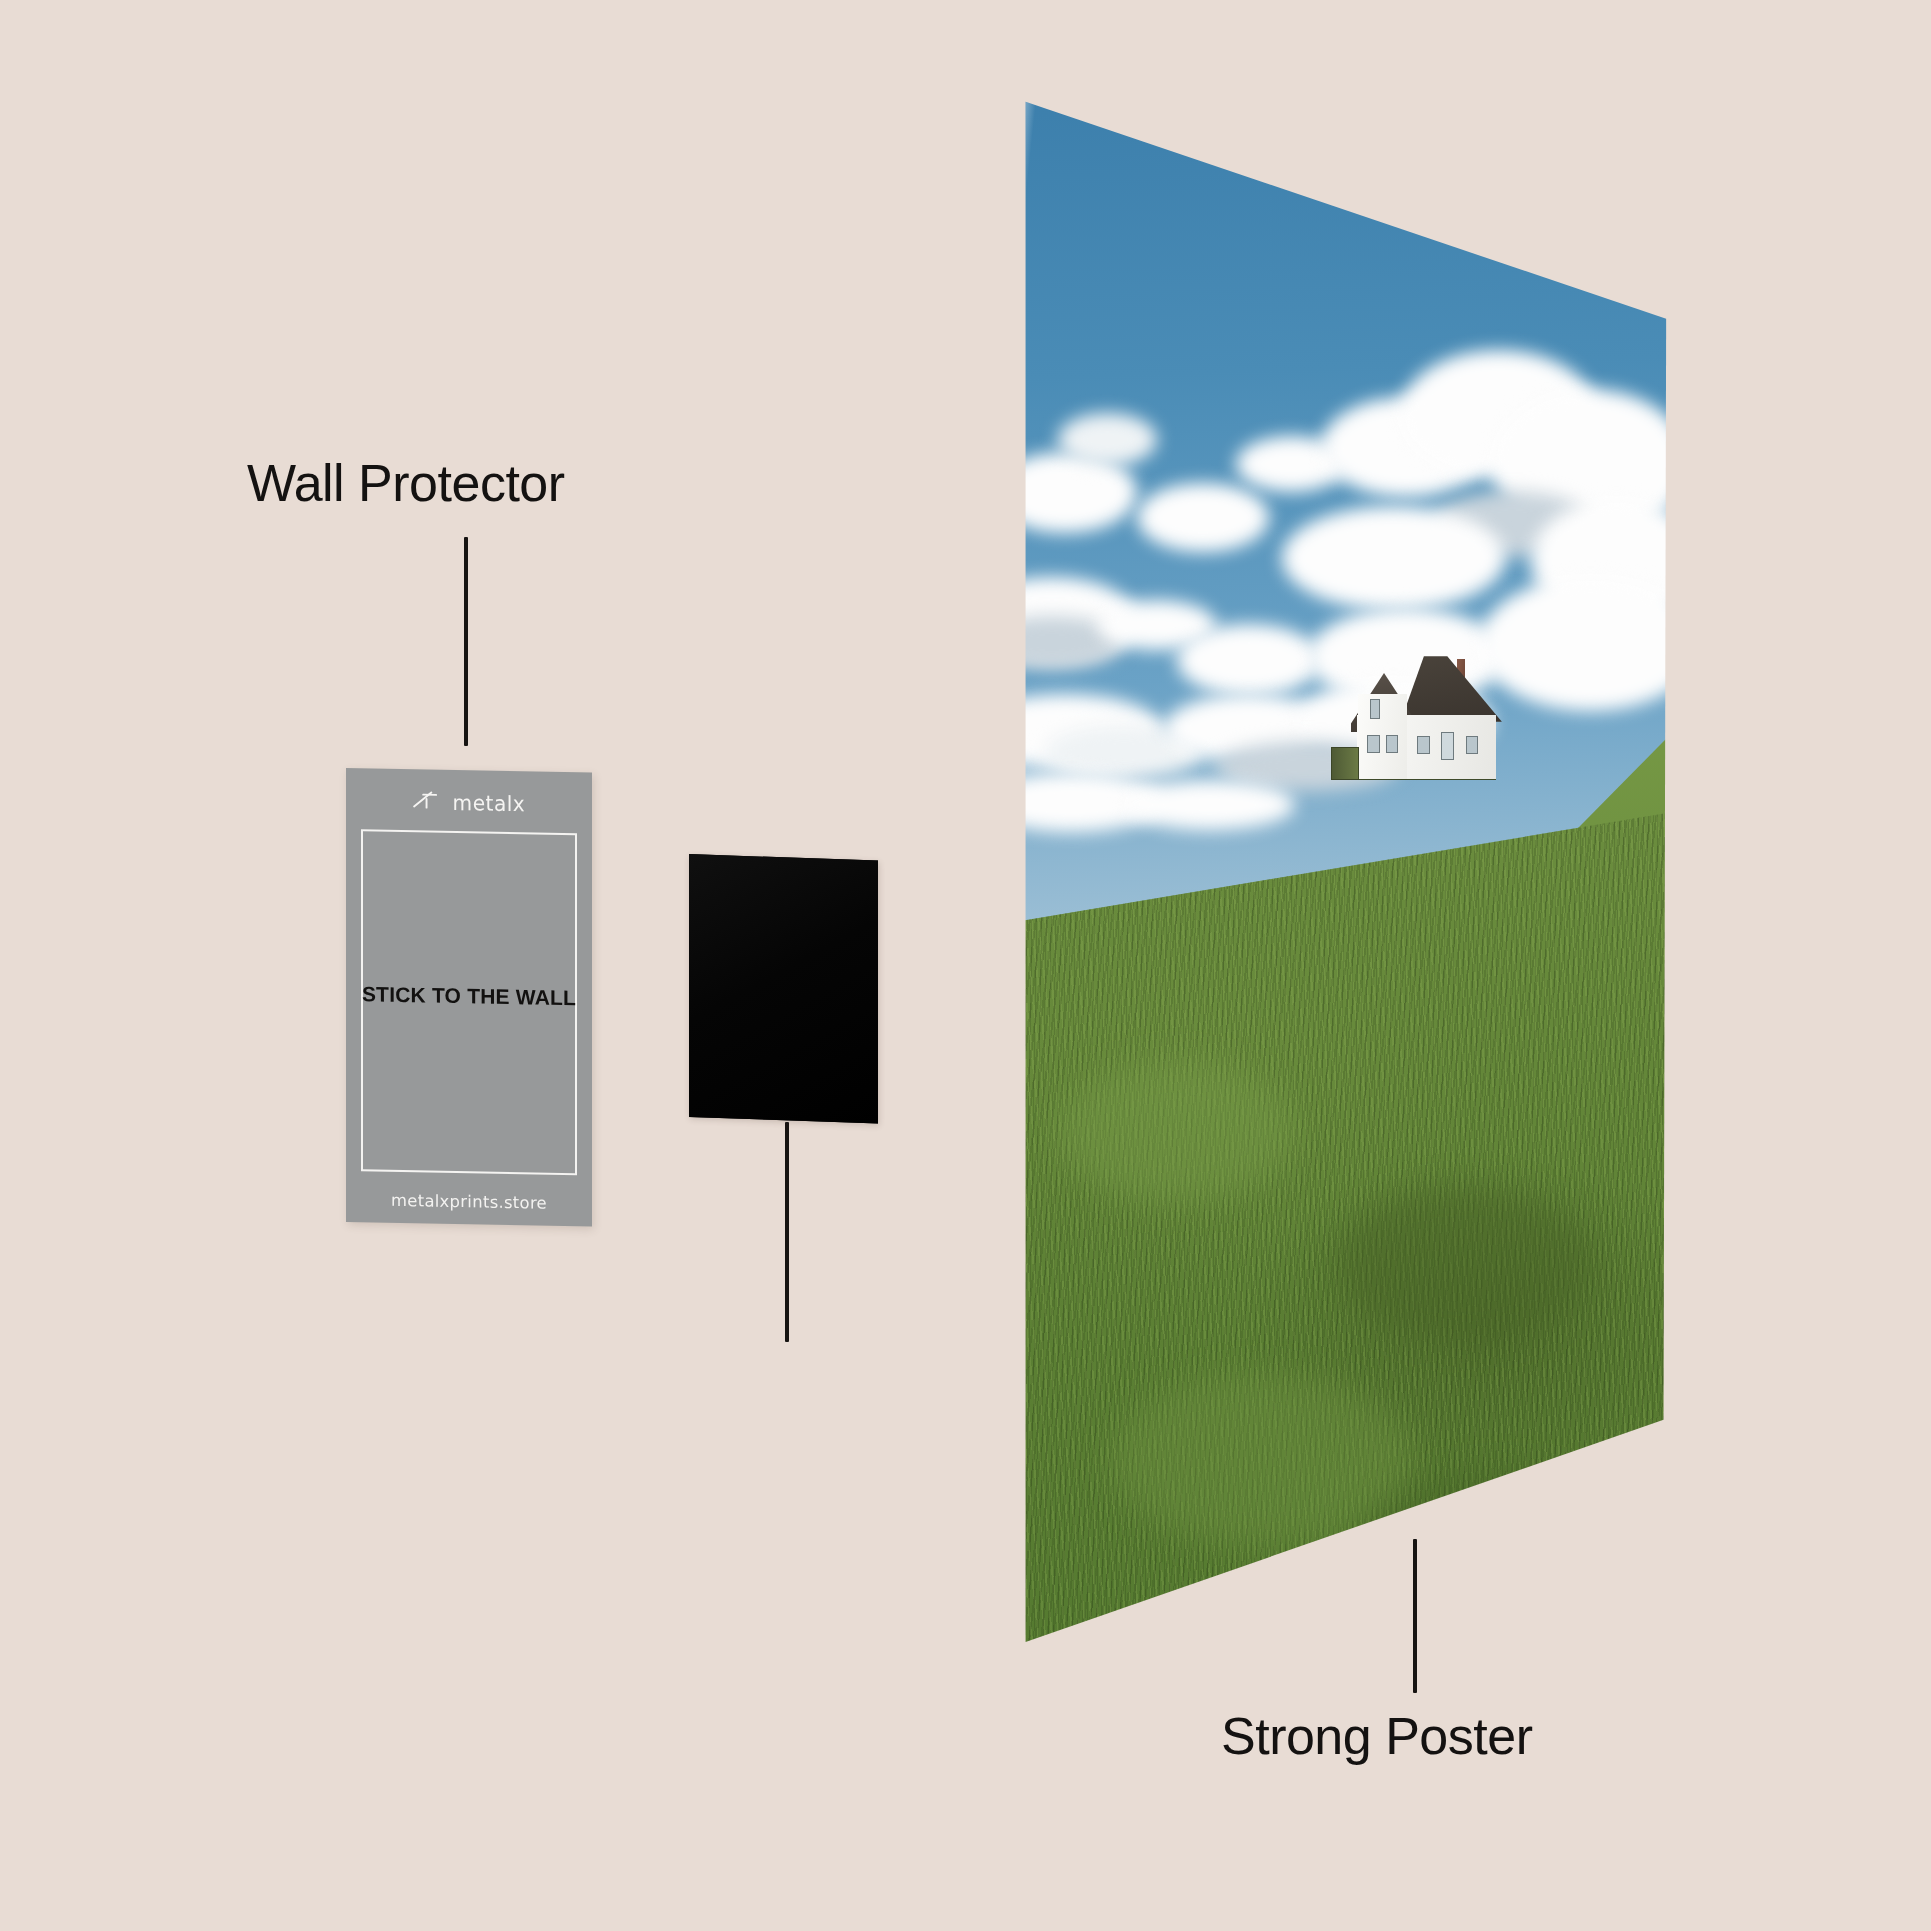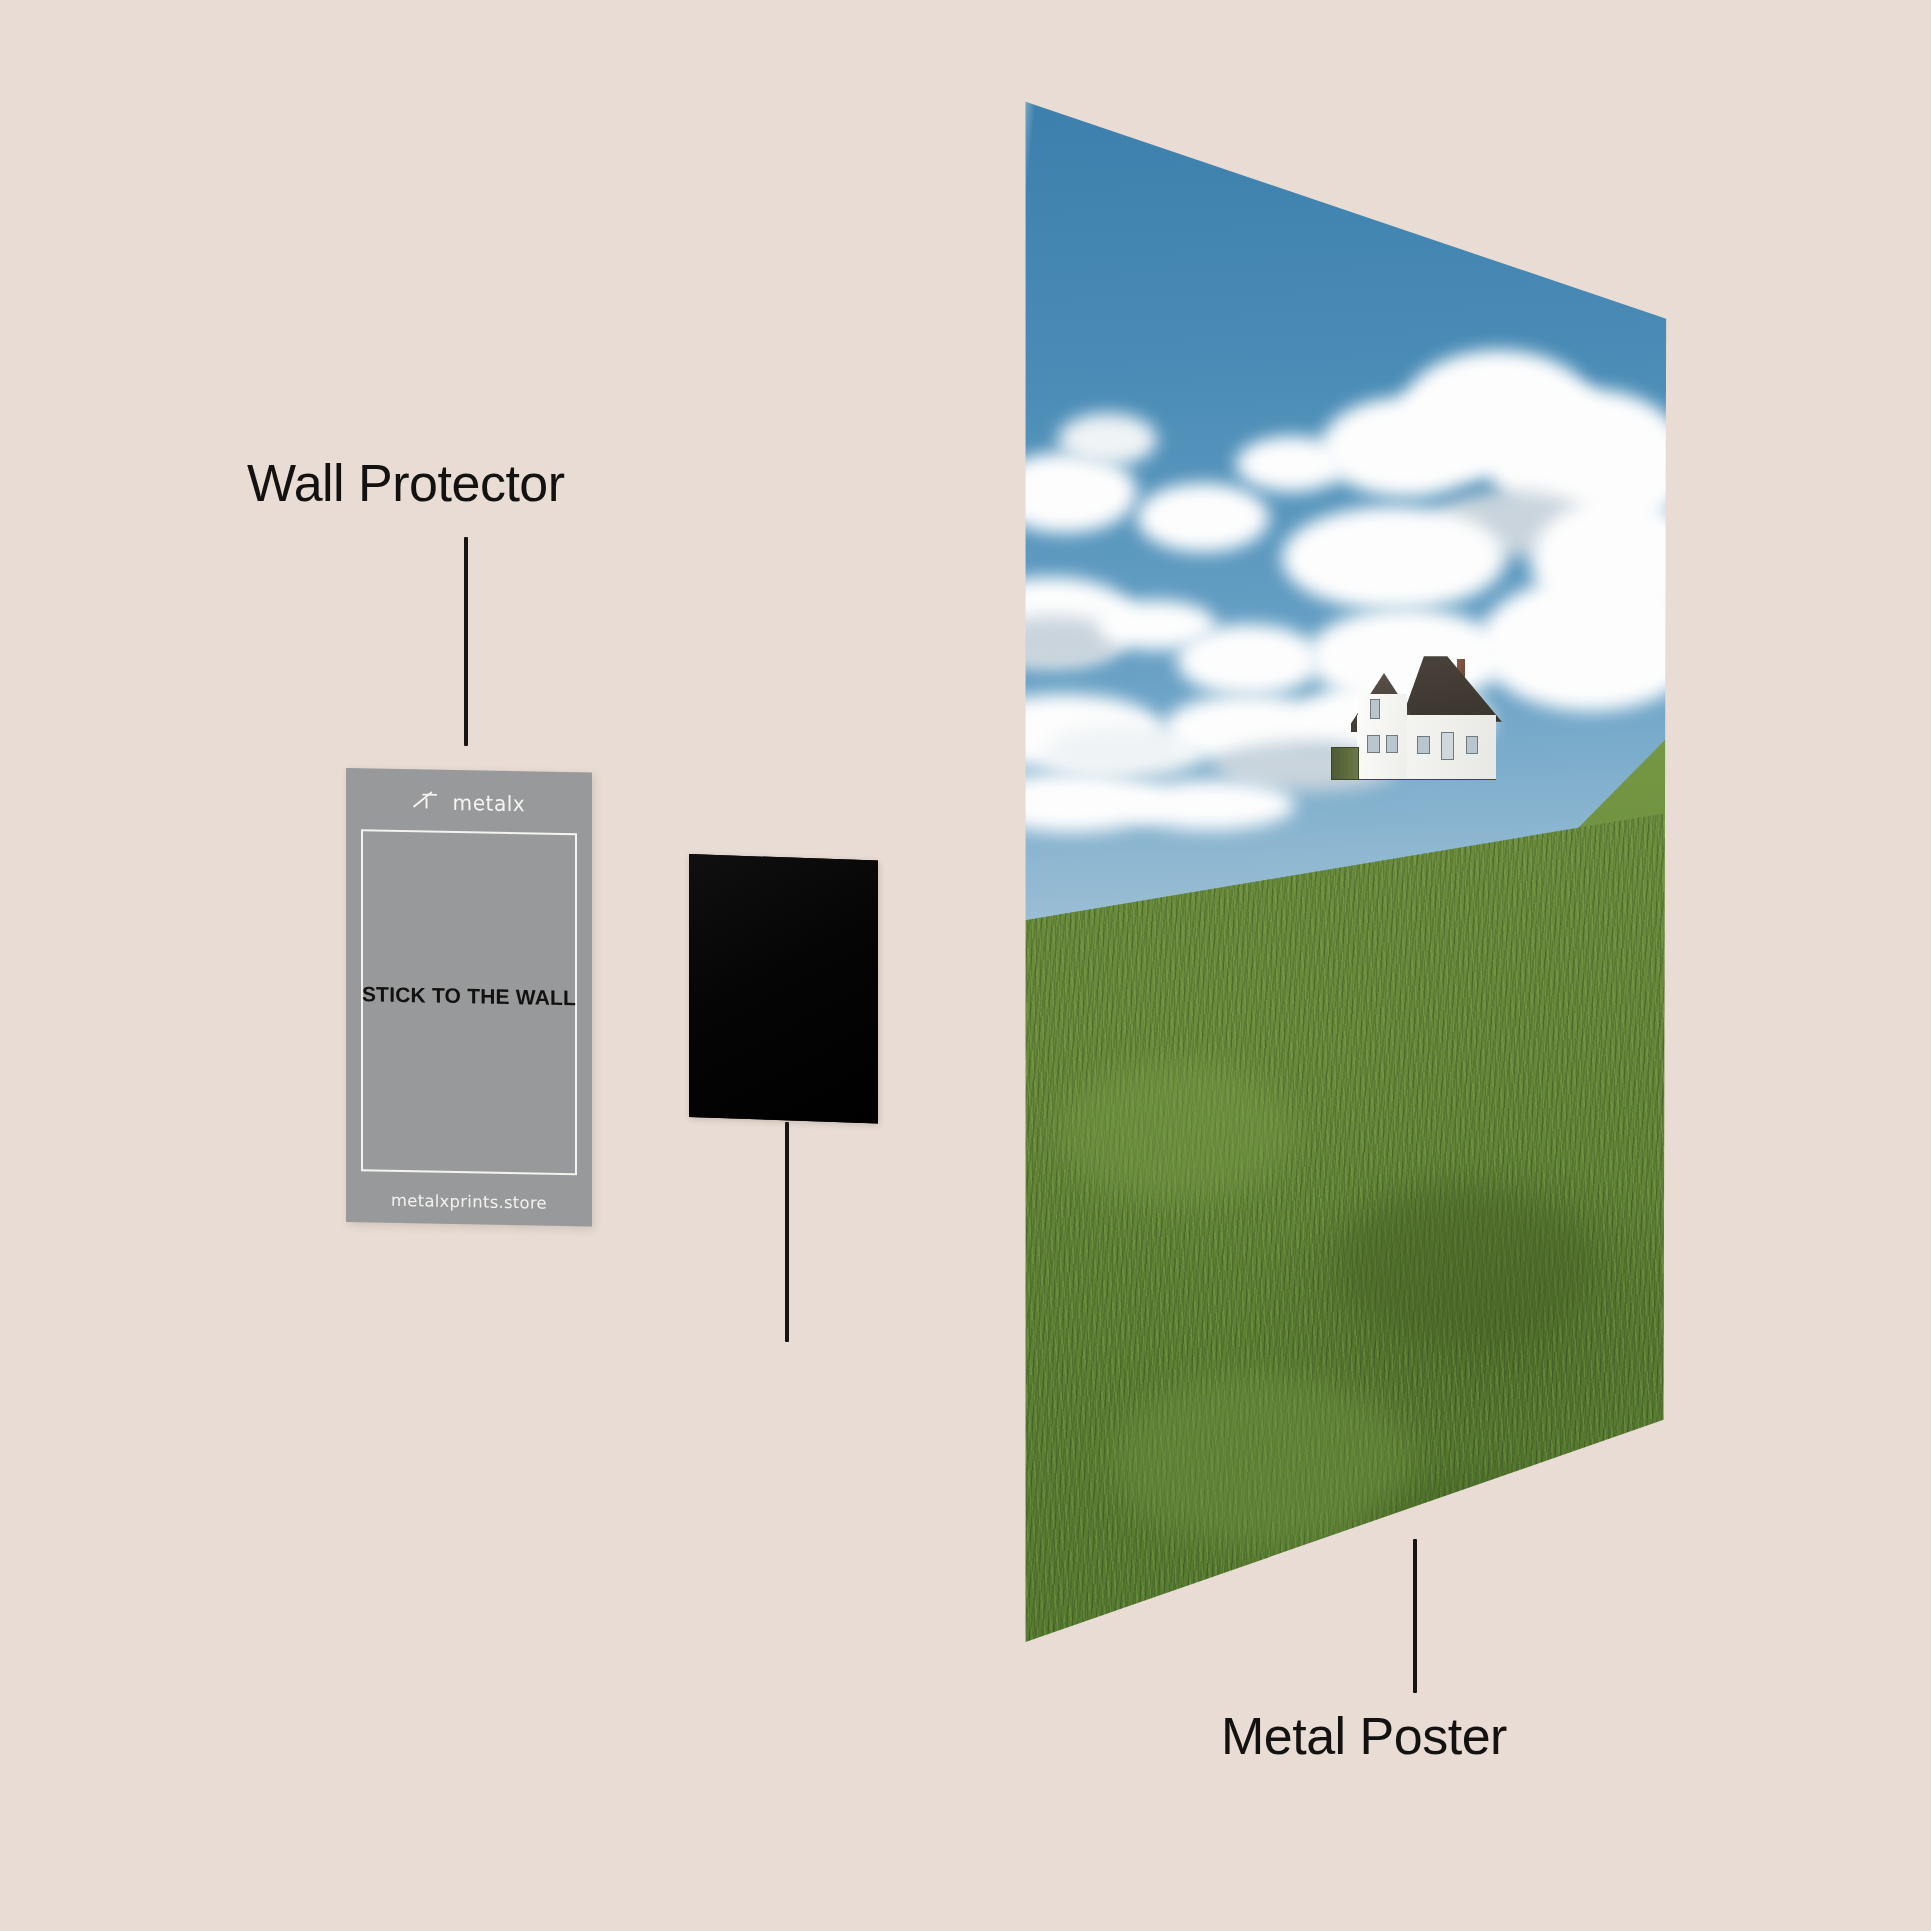--- a/index.html
+++ b/index.html
@@ -281,16 +281,16 @@
       <div class="field-patch" style="left:48%;top:70%;width:40%;height:10%;background:rgba(70,98,38,.45);"></div>
       <div class="field-patch" style="left:14%;top:82%;width:46%;height:11%;background:rgba(110,146,64,.40);"></div>
       <div class="field-patch" style="left:52%;top:88%;width:44%;height:10%;background:rgba(66,94,34,.40);"></div>
     </div>
   </div>
   <div id="poster-edge">
     <div class="hl"></div>
   </div>
 
   <div class="leader" style="left:1413px;top:1539px;height:154px;"></div>
-  <div class="callout-label" id="label-metal-poster" style="left:1221px;top:1709px;font-size:52px;">Metal Poster</div>
+  <div class="callout-label" id="label-metal-poster" style="left:1221px;top:1709px;font-size:52px;">Strong Poster</div>
 
 </div>
 
 
 </body></html>

